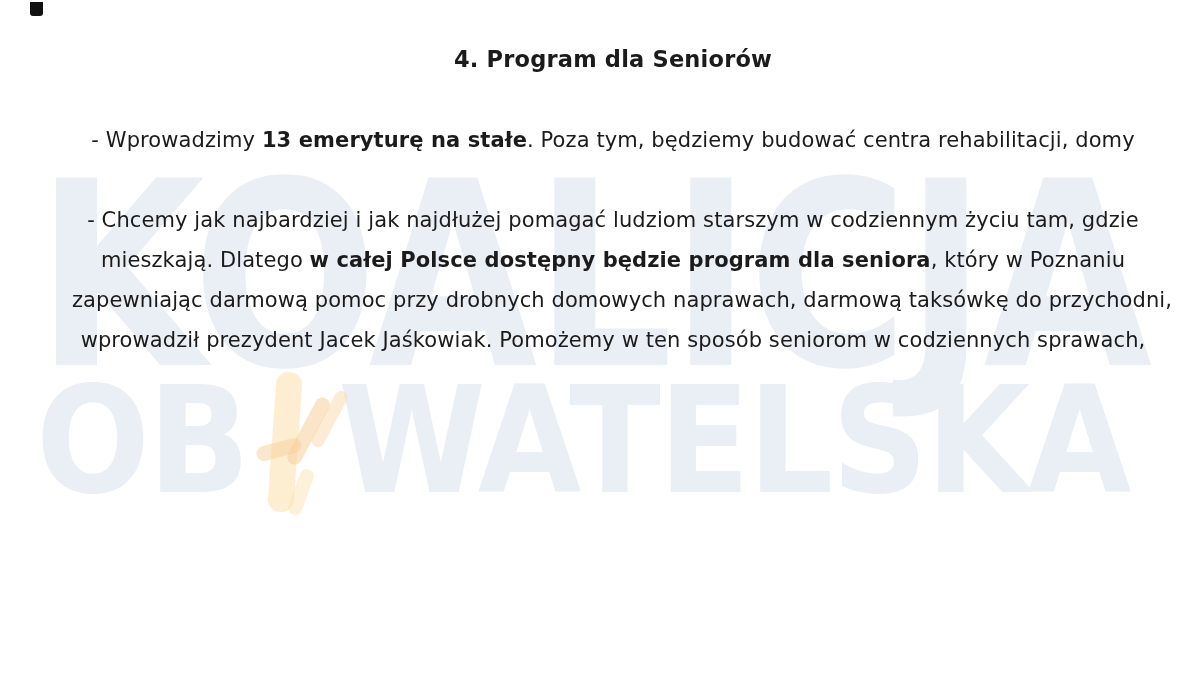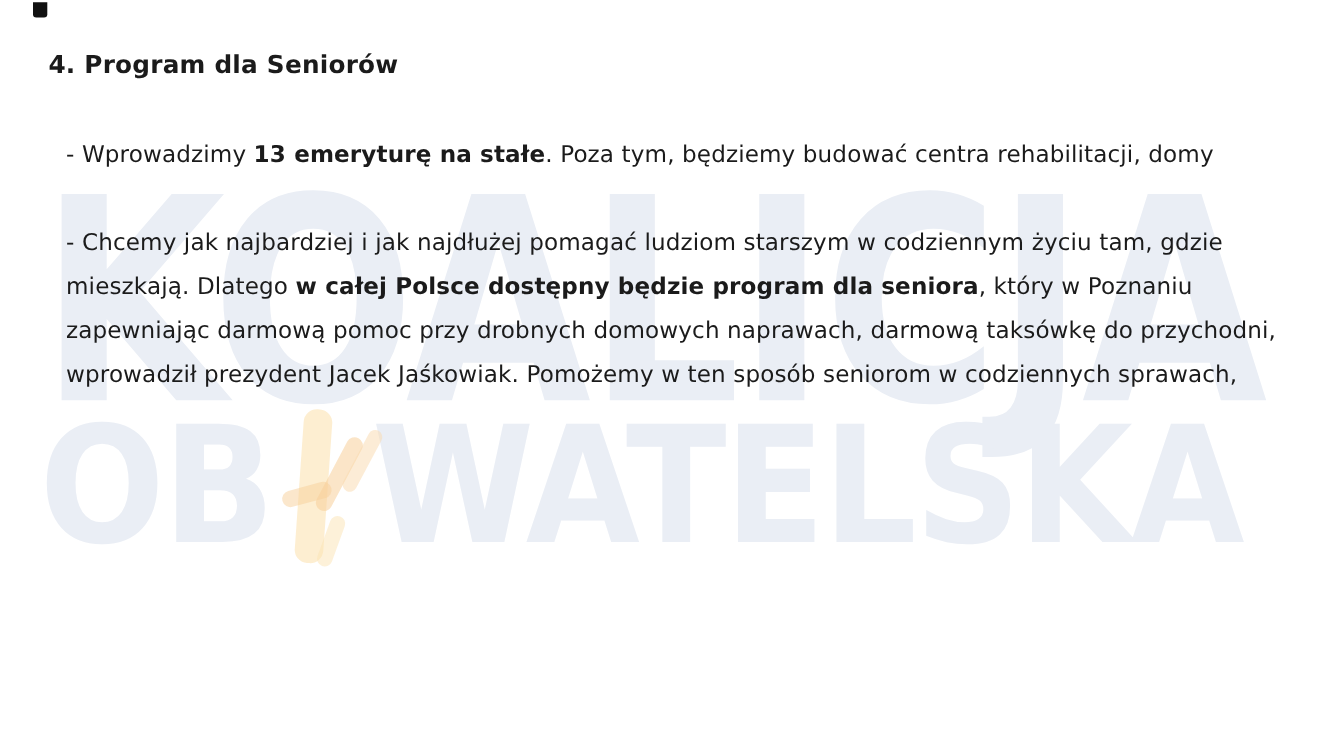--- a/index.html
+++ b/index.html
@@ -70,25 +70,26 @@
     width: 13px;
     height: 14px;
     background: #111111;
     border-radius: 0 0 3px 3px;
     z-index: 2;
   }
 
   
   .content {
     position: absolute;
-    left: 44px;
+    left: 56px;
     top: 0;
     right: 30px;
     z-index: 2;
     color: #1b1b1b;
+    text-align: center;
   }
   .doc-title {
     margin: 44px 0 0 0;
     font-size: 22.5px;
     line-height: 30px;
     font-weight: bold;
     letter-spacing: 0.2px;
   }
   .para { margin: 16px; }
   .para-1 { margin-top: 46px; }

